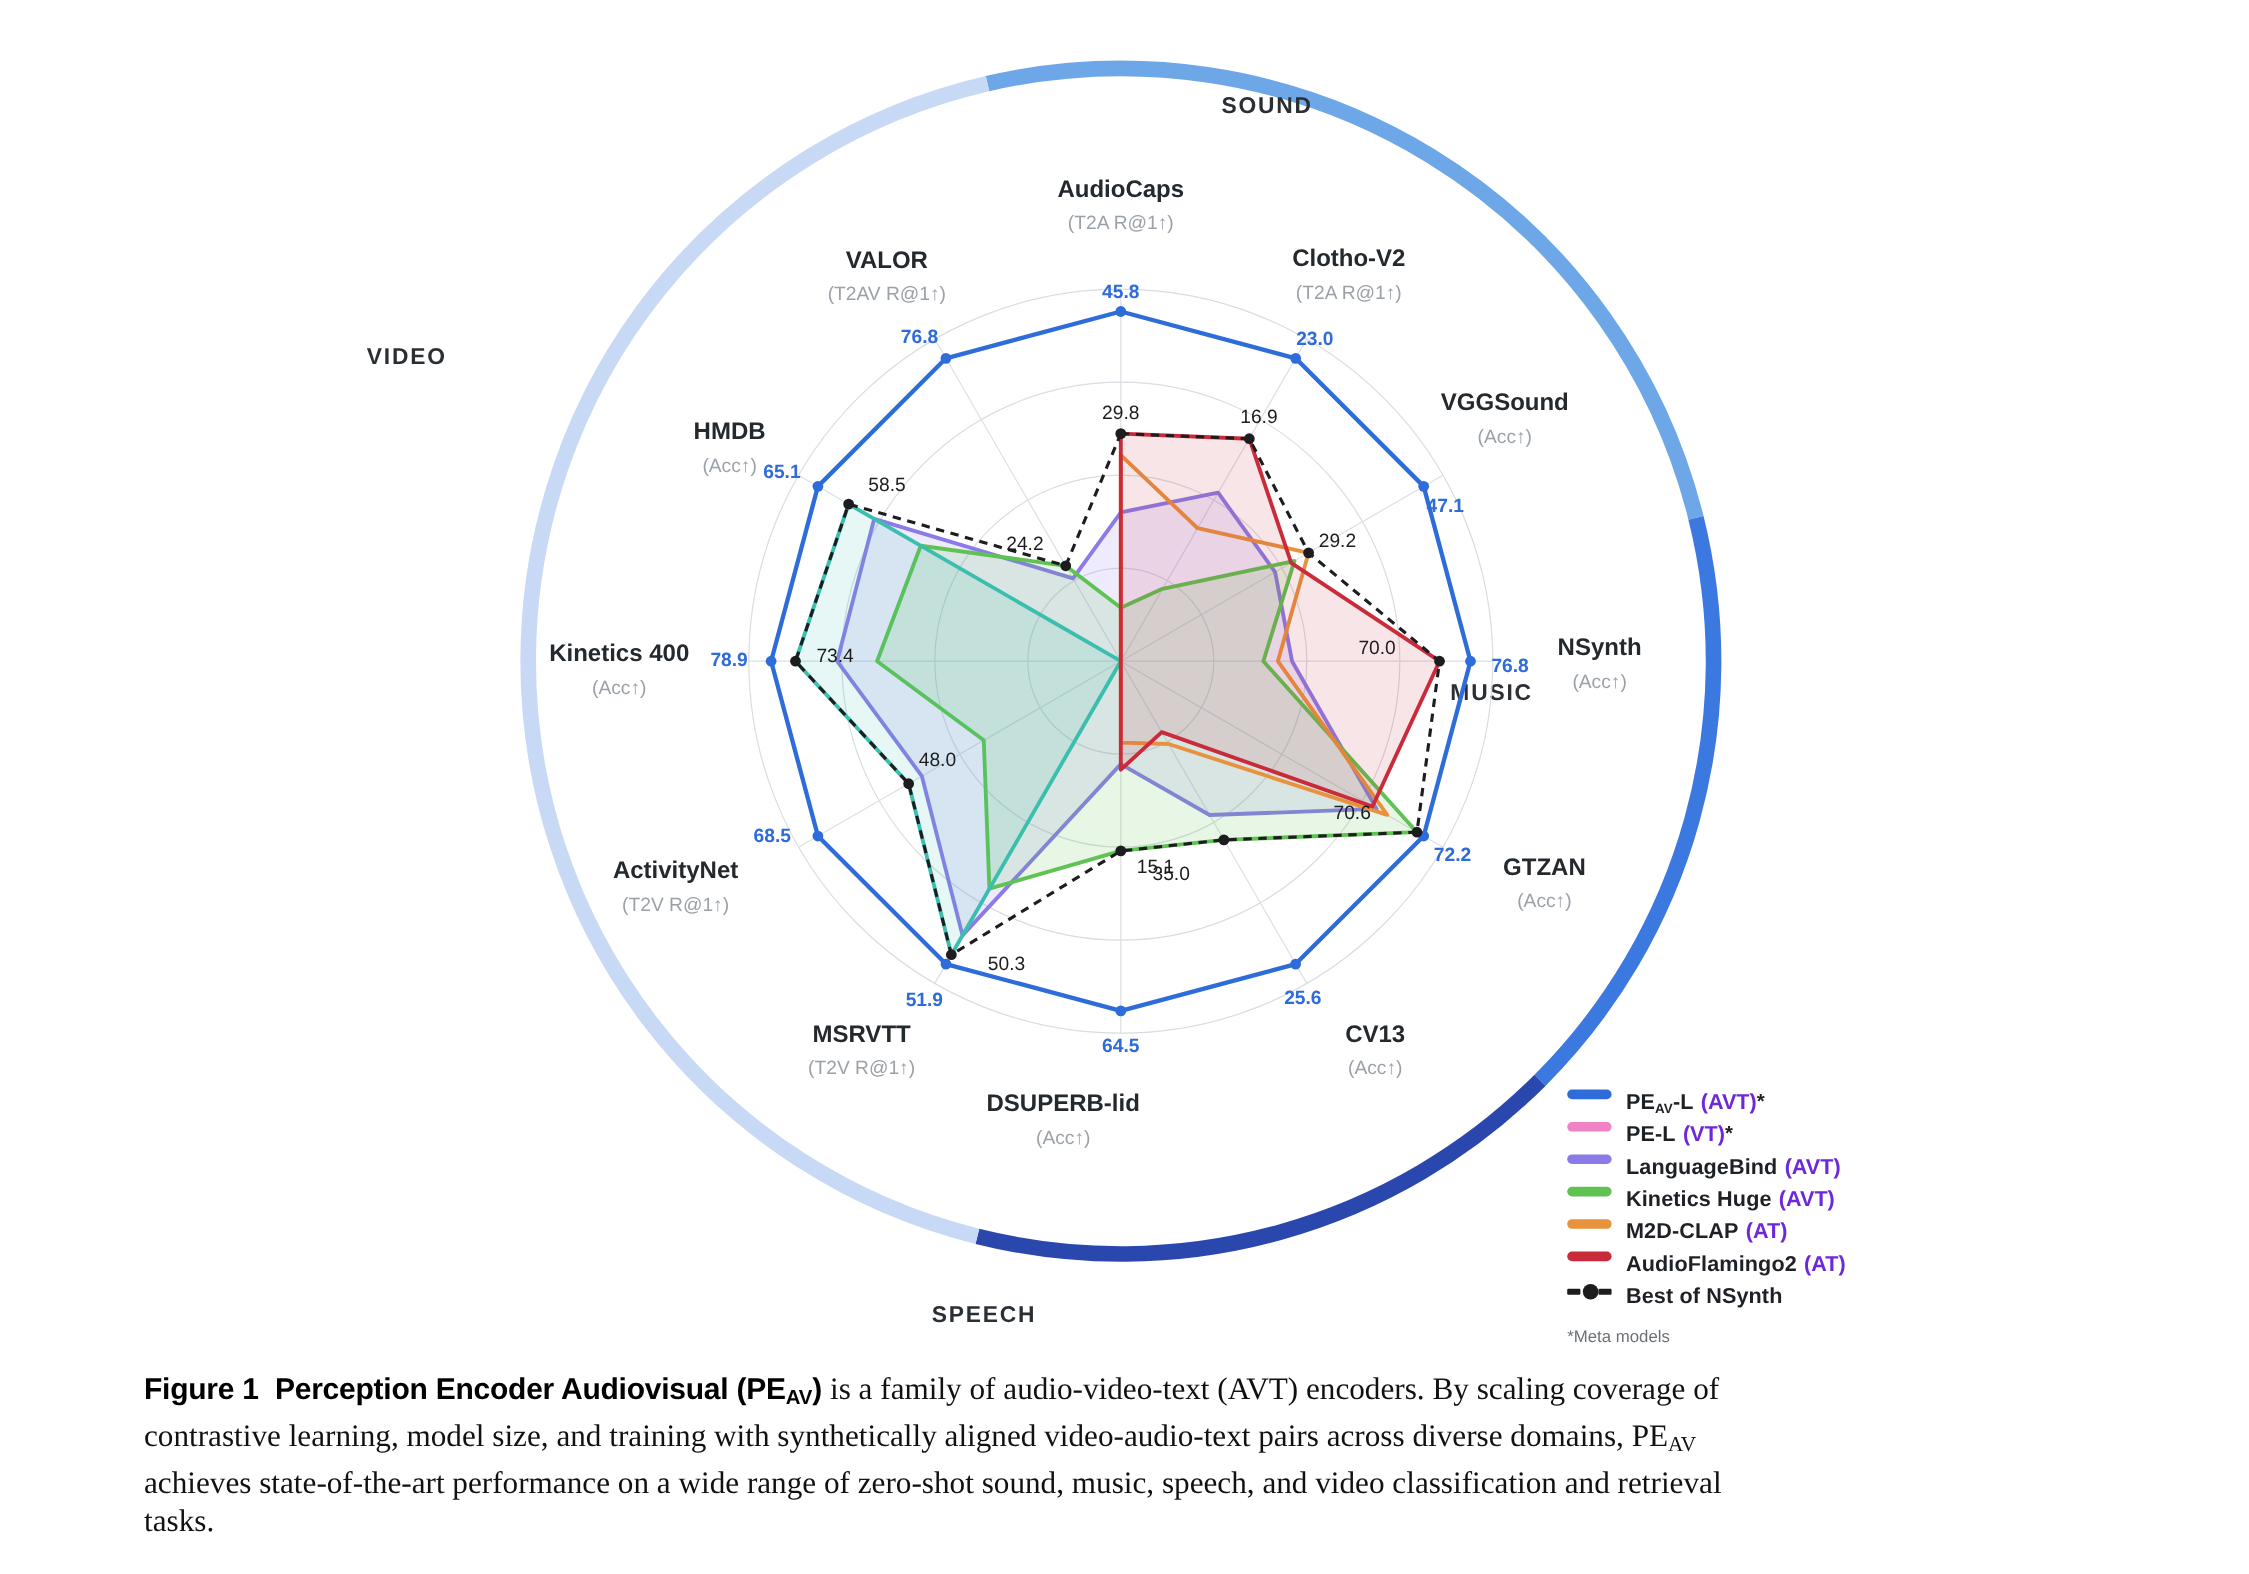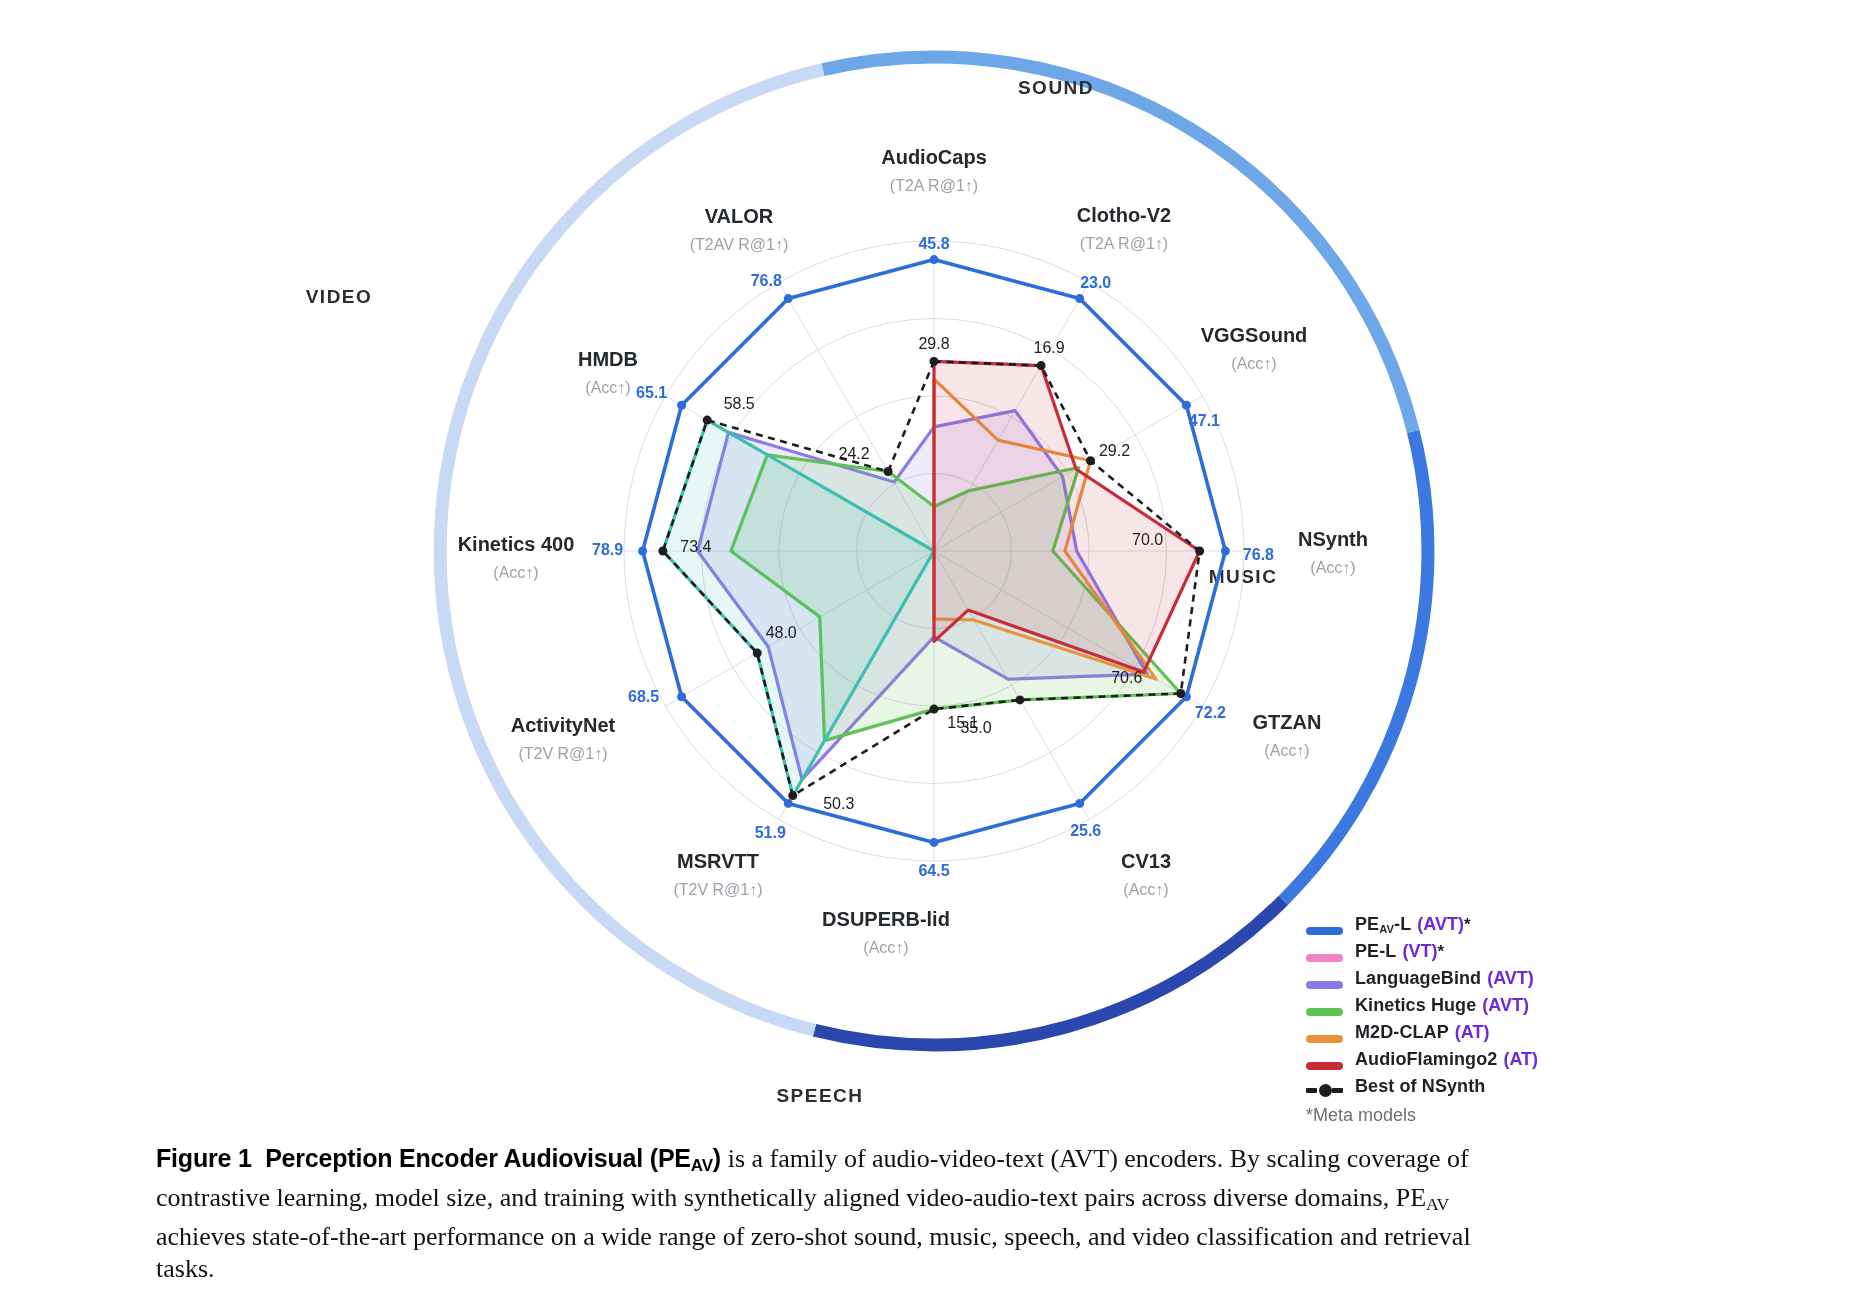--- a/index.html
+++ b/index.html
@@ -3,34 +3,34 @@
 <meta charset="utf-8">
 <style>
   html,body{margin:0;padding:0;background:#ffffff;}
   #page{position:relative;width:1874px;height:1288px;background:#ffffff;overflow:hidden;
         font-family:"Liberation Sans", sans-serif;}
   #chart-wrap{position:absolute;left:0;top:0;width:1874px;height:1140px;}
   svg text{font-family:"Liberation Sans", sans-serif;}
 
   
   #legend{position:absolute;left:1306px;top:908px;}
-  .legend-row{display:flex;align-items:flex-end;height:27px;}
+  .legend-row{display:flex;align-items:flex-start;height:27px;}
   .swatch{width:37px;height:8px;border-radius:4px;margin-right:12px;flex:0 0 auto;}
   .swatch-dash{width:37px;height:13px;margin-right:12px;position:relative;flex:0 0 auto;}
   .swatch-dash .bar{position:absolute;top:4px;width:11px;height:5px;background:#1d1d1f;border-radius:1px;}
   .swatch-dash .dot{position:absolute;left:13px;top:0;width:13px;height:13px;border-radius:50%;background:#1d1d1f;}
   .legend-name{font-size:18px;font-weight:700;color:#1d2126;letter-spacing:.1px;}
   .legend-tag{font-size:18px;color:#6d28d9;font-weight:700;margin-left:6px;}
   .legend-star{font-size:17px;color:#1d2126;font-weight:700;}
   .legend-name sub{font-size:0.62em;vertical-align:-0.28em;}
-  #legend-footnote{font-size:18px;color:#6b7177;margin-top:8px;}
+  #legend-footnote{font-size:14px;color:#6b7177;margin-top:8px;}
 
   
   #caption{position:absolute;left:120px;top:1142px;width:1372px;
-           font-family:"Liberation Serif", serif;font-size:26px;line-height:32.5px;color:#111;margin-left:36px;}
+           font-family:"Liberation Serif", serif;font-size:26px;line-height:32.5px;color:#111;}
   #caption .cap-bold{font-family:"Liberation Sans", sans-serif;font-weight:700;font-size:25px;
                      letter-spacing:-0.2px;color:#000;}
   #caption sub{font-size:0.68em;vertical-align:-0.22em;}
 </style>
 </head>
 <body>
 
 <div id="page">
   <div id="chart-wrap">
     <svg id="radar-svg" width="1874" height="1140" viewBox="0 0 1874 1140">

